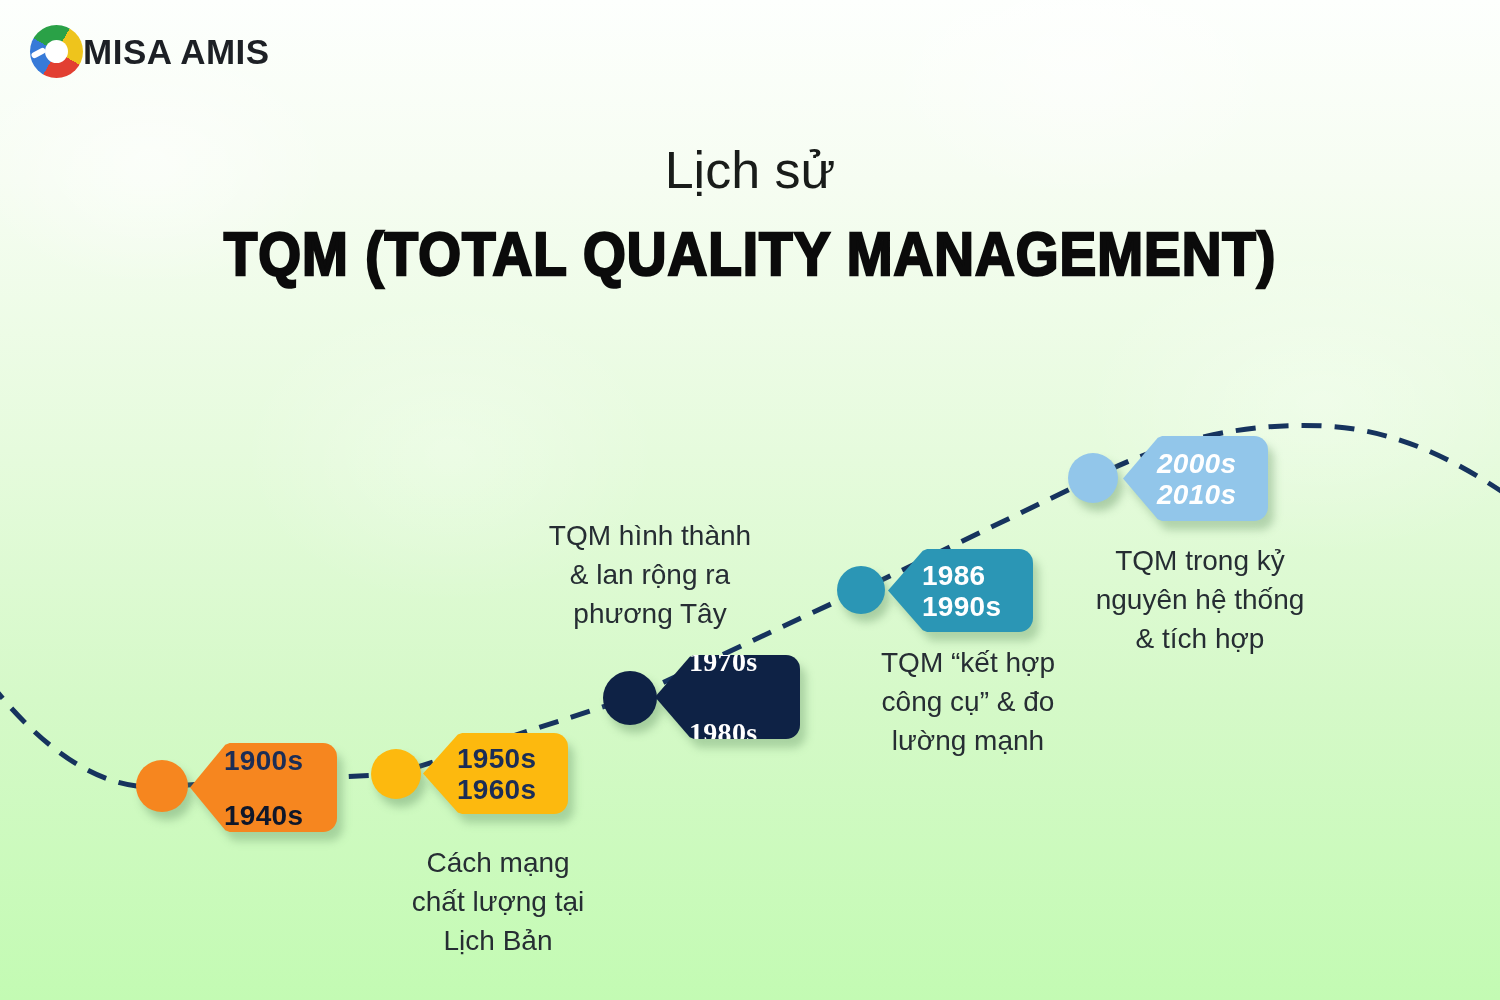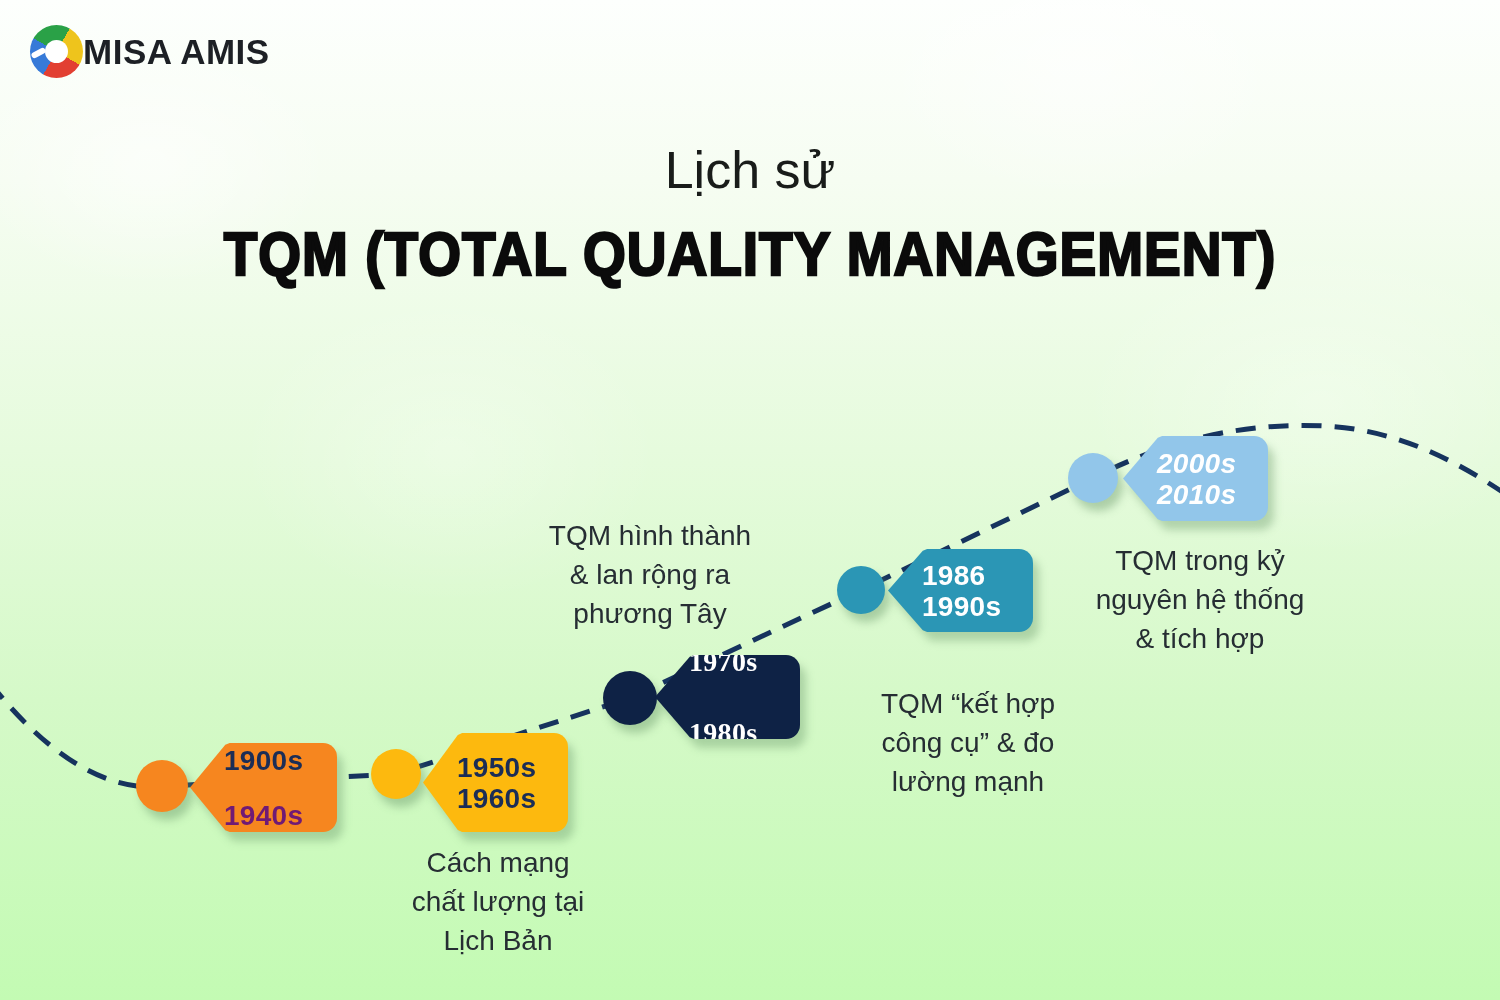--- a/index.html
+++ b/index.html
@@ -36,35 +36,35 @@
   
   .dot{position:absolute;border-radius:50%;z-index:3;box-shadow:5px 8px 8px rgba(106,152,106,.45);}
   .c1{left:136px;top:760px;width:52px;height:52px;}
   .c2{left:371px;top:749px;width:50px;height:50px;}
   .c3{left:603px;top:671px;width:54px;height:54px;}
   .c4{left:837px;top:566px;width:48px;height:48px;}
   .c5{left:1068px;top:453px;width:50px;height:50px;}
   
   .tag-wrap{position:absolute;z-index:4;filter:drop-shadow(6px 9px 4px rgba(106,152,106,.40));}
   .t1{left:190px;top:743px;width:147px;height:89px;}
-  .t2{left:423px;top:733px;width:145px;height:99px;}
+  .t2{left:423px;top:733px;width:145px;height:81px;}
   .t3{left:655px;top:655px;width:145px;height:84px;}
   .t4{left:888px;top:549px;width:145px;height:83px;}
   .t5{left:1123px;top:436px;width:145px;height:85px;}
   .tag{width:100%;height:100%;border-radius:14px;
     clip-path:polygon(0 50%,24% 2%,27% 0,100% 0,100% 100%,27% 100%,24% 98%);
     display:flex;flex-direction:column;justify-content:center;padding-left:34px;box-sizing:border-box;}
   .tag .yr{font-size:28px;font-weight:700;line-height:31px;letter-spacing:.3px;}
   
   .desc{position:absolute;width:340px;z-index:2;text-align:center;
     font-size:28px;line-height:39px;font-weight:400;}
   .d1{left:82px;top:596px;}
   .d2{left:328px;top:843px;}
   .d3{left:480px;top:516px;}
-  .d4{left:798px;top:684px;}
+  .d4{left:798px;top:643px;}
   .d5{left:1030px;top:541px;}
 </style>
 </head>
 <body>
 
 <div class="page">
 
   <div class="logo-row">
     <div class="logo-mark"></div>
     <div class="logo-text">MISA AMIS</div>
@@ -80,21 +80,21 @@
 
   <div class="dot c1" style="background: rgb(246, 134, 31);"></div>
   <div class="dot c2" style="background: rgb(253, 185, 14);"></div>
   <div class="dot c3" style="background: rgb(14, 34, 69);"></div>
   <div class="dot c4" style="background: rgb(43, 150, 181);"></div>
   <div class="dot c5" style="background: rgb(146, 198, 234);"></div>
 
   <div class="tag-wrap t1">
     <div class="tag" style="background: rgb(246, 134, 31);">
       <div class="yr" style="color: rgb(27, 45, 86);">1900s</div>
-      <div class="yr" style="color: #701a75; margin-top: 24px;">1940s</div>
+      <div class="yr" style="color: #0f172a; margin-top: 24px;">1940s</div>
     </div>
   </div>
   <div class="tag-wrap t2">
     <div class="tag" style="background: rgb(253, 185, 14);">
       <div class="yr" style="color: rgb(27, 45, 86);">1950s</div>
       <div class="yr" style="color: rgb(27, 45, 86);">1960s</div>
     </div>
   </div>
   <div class="tag-wrap t3">
     <div class="tag" style="background: rgb(14, 34, 69); font-family: Liberation Serif, serif;">

